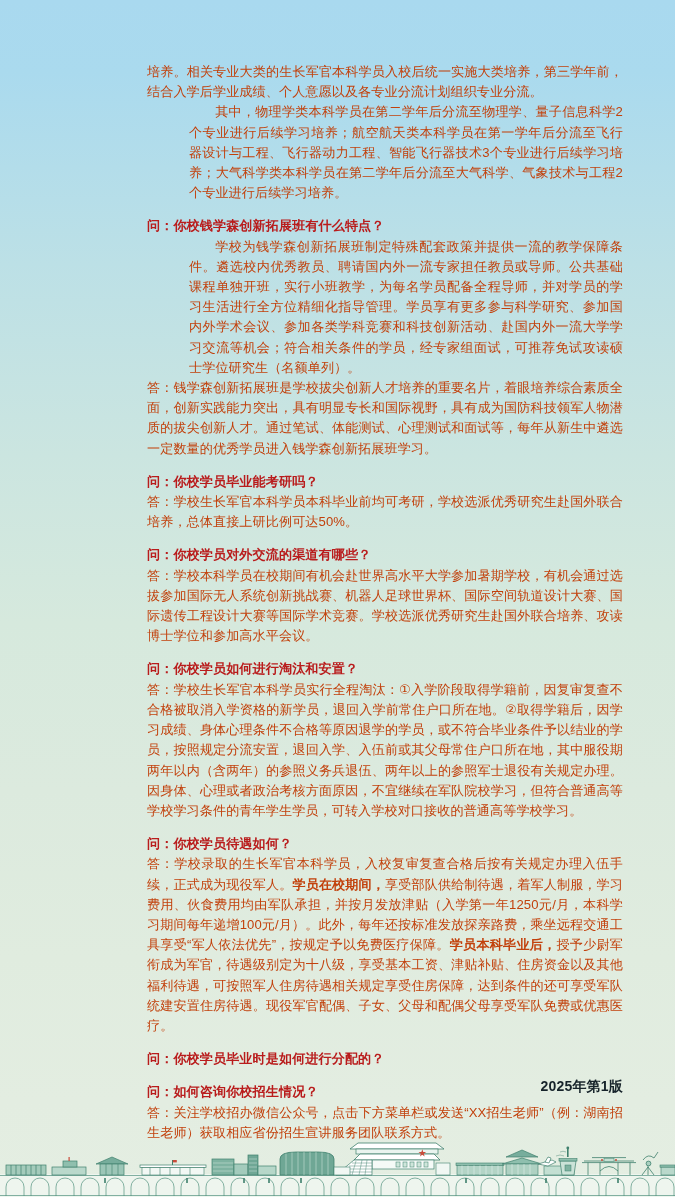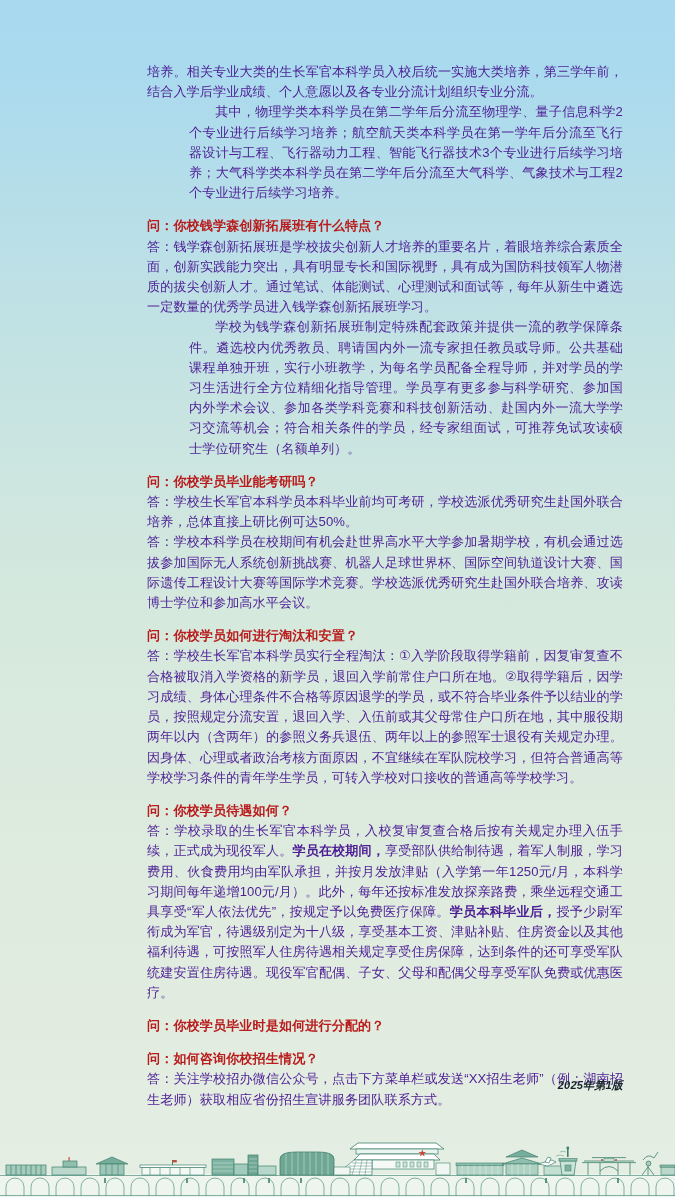--- a/index.html
+++ b/index.html
@@ -34,21 +34,21 @@
   .content {
     position: absolute;
     left: 147px;
     top: 62px;
     width: 476px;
   }
 
   p.para {
     font-size: 13.1px;
     line-height: 20.2px;
-    color: #4c1d95;
+    color: #c2410c;
     text-align: justify;
     text-justify: inter-ideograph;
     letter-spacing: 0.1px;
   }
 
   p.indent { text-indent: 2em; margin-left: 42px; }
 
   h3.q {
     font-size: 13.1px;
     line-height: 20.2px;
@@ -57,25 +57,24 @@
     letter-spacing: 0.1px;
     margin-top: 13px;
   }
 
   .b { font-weight: bold; margin-top: 38px; }
 
   .version {
     position: absolute;
     right: 52px;
     top: 1078px;
-    font-size: 11px;
+    font-size: 14px;
     font-weight: bold;
     color: #16232a;
     letter-spacing: 0.2px;
-    font-style: italic;
   }
 
   
   .skyline {
     position: absolute;
     left: 0;
     bottom: 0;
     width: 675px;
     height: 78px;
     overflow: hidden;
@@ -86,26 +85,27 @@
 <body>
 
 <div id="page">
 
   <div class="content">
 
     <p class="para">培养。相关专业大类的生长军官本科学员入校后统一实施大类培养，第三学年前，结合入学后学业成绩、个人意愿以及各专业分流计划组织专业分流。</p>
     <p class="para indent">其中，物理学类本科学员在第二学年后分流至物理学、量子信息科学2个专业进行后续学习培养；航空航天类本科学员在第一学年后分流至飞行器设计与工程、飞行器动力工程、智能飞行器技术3个专业进行后续学习培养；大气科学类本科学员在第二学年后分流至大气科学、气象技术与工程2个专业进行后续学习培养。</p>
 
     <h3 class="q">问：你校钱学森创新拓展班有什么特点？</h3>
+    <p class="para indent">学校为钱学森创新拓展班制定特殊配套政策并提供一流的教学保障条件。遴选校内优秀教员、聘请国内外一流专家担任教员或导师。公共基础课程单独开班，实行小班教学，为每名学员配备全程导师，并对学员的学习生活进行全方位精细化指导管理。学员享有更多参与科学研究、参加国内外学术会议、参加各类学科竞赛和科技创新活动、赴国内外一流大学学习交流等机会；符合相关条件的学员，经专家组面试，可推荐免试攻读硕士学位研究生（名额单列）。</p>
     <p class="para">答：钱学森创新拓展班是学校拔尖创新人才培养的重要名片，着眼培养综合素质全面，创新实践能力突出，具有明显专长和国际视野，具有成为国防科技领军人物潜质的拔尖创新人才。通过笔试、体能测试、心理测试和面试等，每年从新生中遴选一定数量的优秀学员进入钱学森创新拓展班学习。</p>
-    <p class="para indent">学校为钱学森创新拓展班制定特殊配套政策并提供一流的教学保障条件。遴选校内优秀教员、聘请国内外一流专家担任教员或导师。公共基础课程单独开班，实行小班教学，为每名学员配备全程导师，并对学员的学习生活进行全方位精细化指导管理。学员享有更多参与科学研究、参加国内外学术会议、参加各类学科竞赛和科技创新活动、赴国内外一流大学学习交流等机会；符合相关条件的学员，经专家组面试，可推荐免试攻读硕士学位研究生（名额单列）。</p>
 
     <h3 class="q">问：你校学员毕业能考研吗？</h3>
     <p class="para">答：学校生长军官本科学员本科毕业前均可考研，学校选派优秀研究生赴国外联合培养，总体直接上研比例可达50%。</p>
 
+    <h3 class="q">问：你校学员对外交流的渠道有哪些？</h3>
     <p class="para">答：学校本科学员在校期间有机会赴世界高水平大学参加暑期学校，有机会通过选拔参加国际无人系统创新挑战赛、机器人足球世界杯、国际空间轨道设计大赛、国际遗传工程设计大赛等国际学术竞赛。学校选派优秀研究生赴国外联合培养、攻读博士学位和参加高水平会议。</p>
 
     <h3 class="q">问：你校学员如何进行淘汰和安置？</h3>
     <p class="para">答：学校生长军官本科学员实行全程淘汰：①入学阶段取得学籍前，因复审复查不合格被取消入学资格的新学员，退回入学前常住户口所在地。②取得学籍后，因学习成绩、身体心理条件不合格等原因退学的学员，或不符合毕业条件予以结业的学员，按照规定分流安置，退回入学、入伍前或其父母常住户口所在地，其中服役期两年以内（含两年）的参照义务兵退伍、两年以上的参照军士退役有关规定办理。因身体、心理或者政治考核方面原因，不宜继续在军队院校学习，但符合普通高等学校学习条件的青年学生学员，可转入学校对口接收的普通高等学校学习。</p>
 
     <h3 class="q">问：你校学员待遇如何？</h3>
     <p class="para"><span>答：学校录取的生长军官本科学员，入校复审复查合格后按有关规定办理入伍手续，正式成为现役军人。</span><span class="b">学员在校期间，</span><span>享受部队供给制待遇，着军人制服，学习费用、伙食费用均由军队承担，并按月发放津贴（入学第一年1250元/月，本科学习期间每年递增100元/月）。此外，每年还按标准发放探亲路费，乘坐远程交通工具享受“军人依法优先”，按规定予以免费医疗保障。</span><span class="b">学员本科毕业后，</span><span>授予少尉军衔成为军官，待遇级别定为十八级，享受基本工资、津贴补贴、住房资金以及其他福利待遇，可按照军人住房待遇相关规定享受住房保障，达到条件的还可享受军队统建安置住房待遇。现役军官配偶、子女、父母和配偶父母享受军队免费或优惠医疗。</span></p>
 
     <h3 class="q">问：你校学员毕业时是如何进行分配的？</h3>
 

